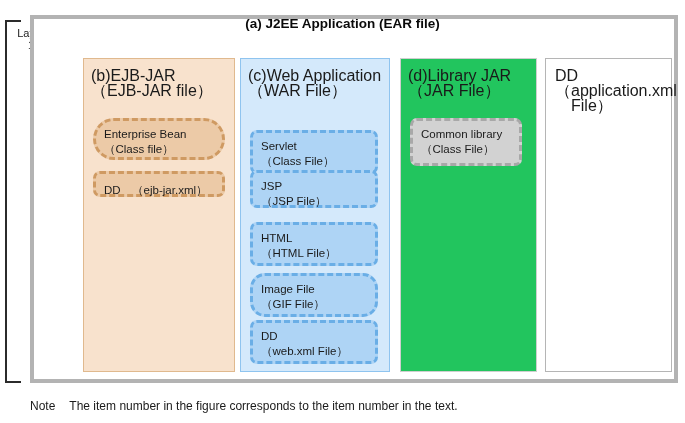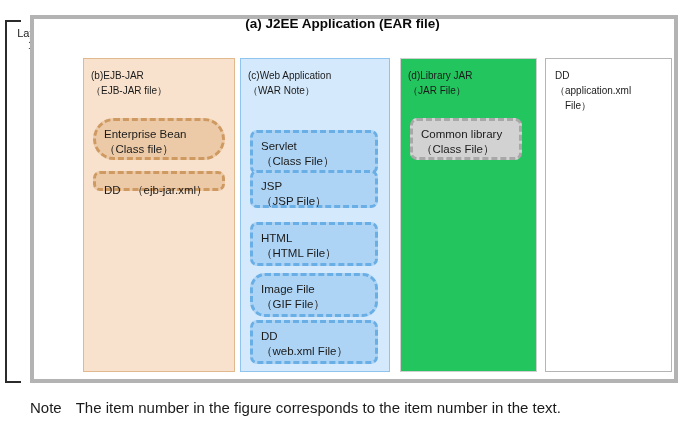--- a/index.html
+++ b/index.html
@@ -59,21 +59,21 @@
   }
 
   
   .module {
     position: absolute;
     box-sizing: border-box;
     top: 58px;
     height: 314px;
   }
   .module .mod-head {
-    font-size: 10px;
+    font-size: 16px;
     line-height: 15px;
     color: #1a1a1a;
     padding: 9px 0 0 7px;
     white-space: pre-line;
   }
 
   .mod-ejb {
     left: 83px;
     width: 152px;
     background: #f8e2cd;
@@ -129,21 +129,21 @@
     width: 112px;
     background: #d2d2d2;
     border: 3px dashed #a8a8a8;
   }
 
   
   .note {
     position: absolute;
     left: 30px;
     top: 399px;
-    font-size: 15px;
+    font-size: 12px;
     color: #1a1a1a;
   }
   .note .note-label { display: inline-block; }
   .note .note-text { display: inline-block; margin-left: 14px; }
 </style>
 </head>
 <body>
 
 <div id="canvas">
 
@@ -161,42 +161,42 @@
 
   <div class="ear-frame"></div>
   <div class="ear-title">(a) J2EE Application (EAR file)</div>
 
   <div class="module mod-ejb">
     <div class="mod-head">(b)EJB-JAR
 （EJB-JAR file）</div>
   </div>
   <div class="item item-ejb" style="top:118px; height:42px;border-radius:21px;">Enterprise Bean
 （Class file）</div>
-  <div class="item item-ejb" style="top:171px; height:20px; padding-top:9px;">DD　（ejb-jar.xml）</div>
+  <div class="item item-ejb" style="top:171px; height:26px; padding-top:9px;">DD　（ejb-jar.xml）</div>
 
   <div class="module mod-web">
     <div class="mod-head">(c)Web Application
-（WAR Note）</div>
+（WAR File）</div>
   </div>
   <div class="item item-web" style="top:118px; height:44px;margin-top:12px;">Servlet
 （Class File）</div>
   <div class="item item-web" style="top:170px; height:38px;">JSP
 （JSP File）</div>
   <div class="item item-web" style="top:222px; height:44px;">HTML
 （HTML File）</div>
   <div class="item item-web" style="top:273px; height:44px;border-radius:15px;">Image File
 （GIF File）</div>
   <div class="item item-web" style="top:320px; height:44px;">DD
 （web.xml File）</div>
 
   <div class="module mod-lib">
     <div class="mod-head">(d)Library JAR
 （JAR File）</div>
   </div>
-  <div class="item item-lib" style="top:118px; height:42px;">Common library
+  <div class="item item-lib" style="top:118px; height:48px;">Common library
 （Class File）</div>
 
   <div class="module mod-dd">
     <div class="mod-head">DD
 （application.xml
 　File）</div>
   </div>
 
   <div class="note">
     <span class="note-label">Note</span><span class="note-text">The item number in the figure corresponds to the item number in the text.</span>

